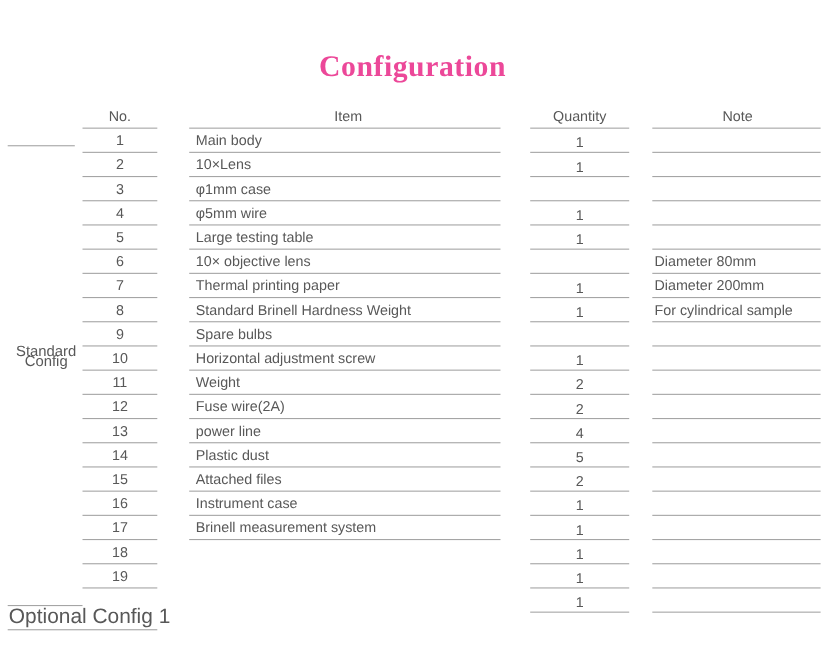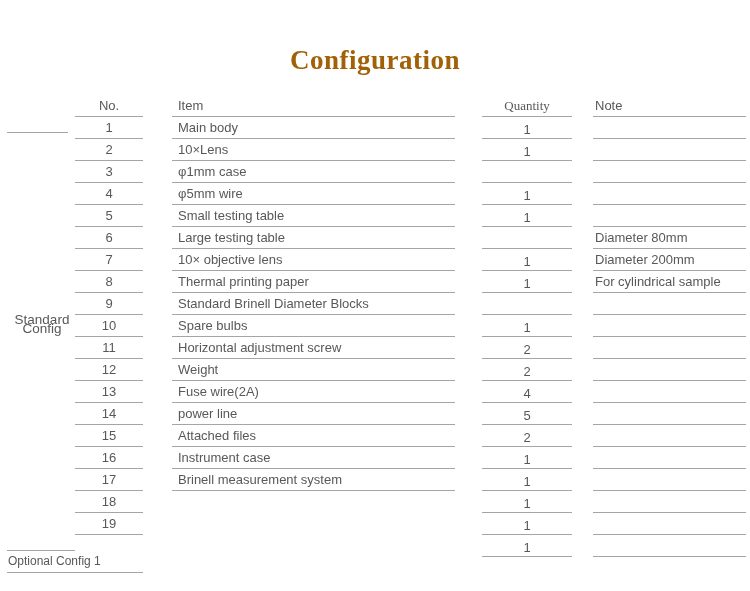--- a/index.html
+++ b/index.html
@@ -12,41 +12,41 @@
     overflow:hidden;
   }
   .page-title {
     position:absolute;
     left:0; top:45px; width:750px;
     text-align:center;
     font-family:"Liberation Serif", serif;
     font-weight:bold;
     font-size:27px;
     letter-spacing:0.5px;
-    color:#a16207;
+    color:#ec4899;
   }
   .col { position:absolute; top:95px; }
   .cell {
     height:22px;
     box-sizing:border-box;
     border-bottom:1px solid #a5a5a5;
     font-size:13px;
     line-height:21px;
     white-space:nowrap;
     overflow:hidden;
   }
-  .cell.header { line-height:22px; }
+  .cell.header { line-height:22px;text-align:center; }
   #no-col   { left:75px;  width:68px; }
   #no-col .cell { text-align:center; }
   #item-col { left:172px; width:283px; }
   #item-col .cell { padding-left:6px; }
   #qty-col  { left:482px; width:90px; }
   #qty-col .cell { text-align:center; }
   #qty-col .cell.body { line-height:26px; }
-  #qty-col .cell.header { line-height:22px;font-family:Liberation Serif, serif; }
+  #qty-col .cell.header { line-height:22px; }
   #note-col { left:593px; width:153px; }
   #note-col .cell { padding-left:2px; }
   .group-header-line {
     position:absolute;
     left:7px; top:132px; width:61px; height:1px;
     background:#a5a5a5;
   }
   .group-label {
     position:absolute;
     left:0; width:84px;
@@ -59,21 +59,21 @@
   .optional-topline {
     position:absolute;
     left:7px; top:550px; width:68px; height:1px;
     background:#a5a5a5;
   }
   .optional-cell {
     position:absolute;
     left:7px; top:551px; width:136px; height:22px;
     box-sizing:border-box;
     border-bottom:1px solid #a5a5a5;
-    font-size:12px;
+    font-size:19px;
     line-height:20px;
     padding-left:1px;
     white-space:nowrap;
   }
 </style>
 </head>
 <body>
 
 <div class="page-title">Configuration</div>
 
@@ -107,30 +107,30 @@
       <div class="cell body">18</div>
       <div class="cell body">19</div>
     </div>
 
   <div class="col" id="item-col">
     <div class="cell header">Item</div>
   <div class="cell body">Main body</div>
       <div class="cell body">10×Lens</div>
       <div class="cell body">φ1mm case</div>
       <div class="cell body">φ5mm wire</div>
-      <div class="cell body">Small testing table</div>
       <div class="cell body">Large testing table</div>
       <div class="cell body">10× objective lens</div>
       <div class="cell body">Thermal printing paper</div>
-      <div class="cell body">Standard Brinell Diameter Blocks</div>
+      <div class="cell body">Standard Brinell Hardness Weight</div>
       <div class="cell body">Spare bulbs</div>
       <div class="cell body">Horizontal adjustment screw</div>
       <div class="cell body">Weight</div>
       <div class="cell body">Fuse wire(2A)</div>
       <div class="cell body">power line</div>
+      <div class="cell body">Plastic dust</div>
       <div class="cell body">Attached files</div>
       <div class="cell body">Instrument case</div>
       <div class="cell body">Brinell measurement system</div>
     </div>
 
   <div class="col" id="qty-col">
     <div class="cell header">Quantity</div>
   <div class="cell body">1</div>
       <div class="cell body">1</div>
       <div class="cell body"></div>

